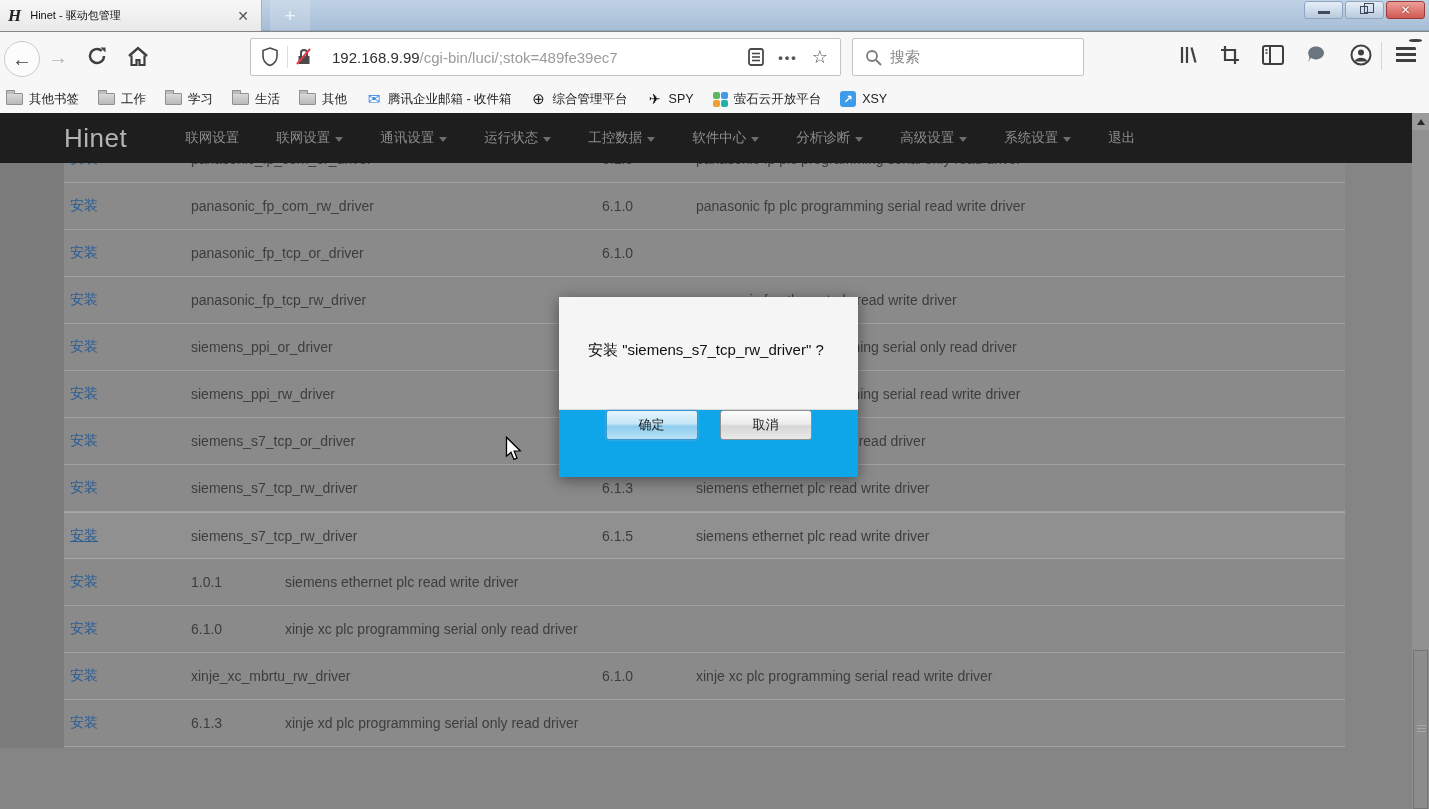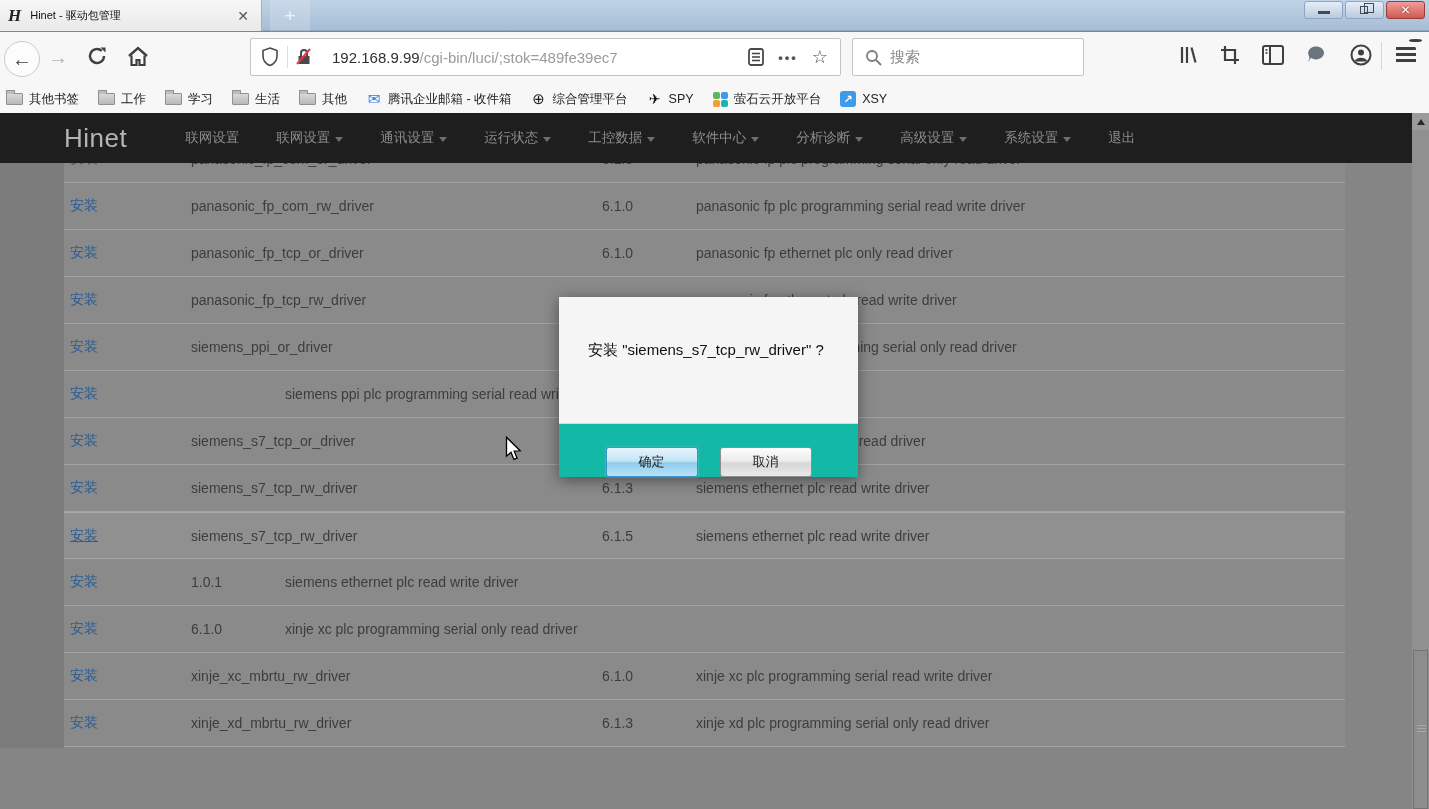--- a/index.html
+++ b/index.html
@@ -97,22 +97,22 @@
   .c-action a { color:#2a5d94; text-decoration:none; }
   .t-row.hl .c-action a { text-decoration:underline; }
   .c-name { width:411px; }
   .c-version { width:94px; }
   .c-desc { flex:1; }
 
   
   .dialog { position:absolute; left:559px; top:134px; width:299px; height:180px; background:#f5f5f5;
     box-shadow:0 3px 14px rgba(0,0,0,0.45); z-index:10; }
   .dlg-msg { position:absolute; left:29px; top:44px; font-size:15px; color:#101010; white-space:nowrap; }
-  .dlg-footer { position:absolute; left:0; bottom:0; width:100%; height:54px; background:#14b8a6;
-    border-top:1px solid #d8d8d8; display:flex; justify-content:center; align-items:flex-end; gap:22px; }
+  .dlg-footer { position:absolute; left:0; bottom:0; width:100%; height:68px; background:#0ea5e9;
+    border-top:1px solid #d8d8d8; display:flex; justify-content:center; align-items:flex-start; gap:22px; }
   .dlg-btn { width:92px; height:30px; font-size:13px; color:#1b1b1b; border-radius:3px;
     display:flex; align-items:center; justify-content:center;
     font-family:"Liberation Sans","DejaVu Sans",sans-serif; }
   .btn-ok { border:1px solid #3f93c9; background:linear-gradient(#e6f4fc 0%,#c4e6f7 45%,#8fccec 55%,#b9e2f8 100%);
     box-shadow:0 0 2px #7fc0e4; }
   .btn-cancel { border:1px solid #8f8f8f; background:linear-gradient(#fdfdfd 0%,#ececec 45%,#d7d7d7 55%,#e9e9e9 100%); }
   .cursor { position:absolute; left:503px; top:273px; z-index:11; }
 
   
   .scrollbar { position:absolute; right:0; top:113px; width:17px; height:696px; background:#909090; z-index:12; }
@@ -355,36 +355,36 @@
           <div class="t-row">
             <div class="c-action"><a href="#">安装</a></div>
             <div class="c-name">panasonic_fp_com_rw_driver</div>
             <div class="c-version">6.1.0</div>
             <div class="c-desc">panasonic fp plc programming serial read write driver</div>
           </div>
           <div class="t-row">
             <div class="c-action"><a href="#">安装</a></div>
             <div class="c-name">panasonic_fp_tcp_or_driver</div>
             <div class="c-version">6.1.0</div>
-            <div class="c-desc">panasonic fp ethernet plc only read driver</div>
           </div>
           <div class="t-row">
             <div class="c-action"><a href="#">安装</a></div>
             <div class="c-name">panasonic_fp_tcp_rw_driver</div>
             <div class="c-version"></div>
             <div class="c-desc">panasonic fp ethernet plc read write driver</div>
           </div>
           <div class="t-row">
             <div class="c-action"><a href="#">安装</a></div>
             <div class="c-name">siemens_ppi_or_driver</div>
             <div class="c-version"></div>
             <div class="c-desc">siemens ppi plc programming serial only read driver</div>
           </div>
           <div class="t-row">
             <div class="c-action"><a href="#">安装</a></div>
+            <div class="c-name">siemens_ppi_rw_driver</div>
             <div class="c-version"></div>
             <div class="c-desc">siemens ppi plc programming serial read write driver</div>
           </div>
           <div class="t-row">
             <div class="c-action"><a href="#">安装</a></div>
             <div class="c-name">siemens_s7_tcp_or_driver</div>
             <div class="c-version"></div>
             <div class="c-desc">siemens ethernet plc only read driver</div>
           </div>
           <div class="t-row">
@@ -410,21 +410,20 @@
             <div class="c-desc">xinje xc plc programming serial only read driver</div>
           </div>
           <div class="t-row">
             <div class="c-action"><a href="#">安装</a></div>
             <div class="c-name">xinje_xc_mbrtu_rw_driver</div>
             <div class="c-version">6.1.0</div>
             <div class="c-desc">xinje xc plc programming serial read write driver</div>
           </div>
           <div class="t-row">
             <div class="c-action"><a href="#">安装</a></div>
-            <div class="c-name">xinje_xd_mbrtu_rw_driver</div>
             <div class="c-version">6.1.3</div>
             <div class="c-desc">xinje xd plc programming serial only read driver</div>
           </div>
         </div>
     </div>
 
     <div class="dialog">
       <div class="dlg-msg">安装 "siemens_s7_tcp_rw_driver" ?</div>
       <div class="dlg-footer">
         <div class="dlg-btn btn-ok">确定</div>

